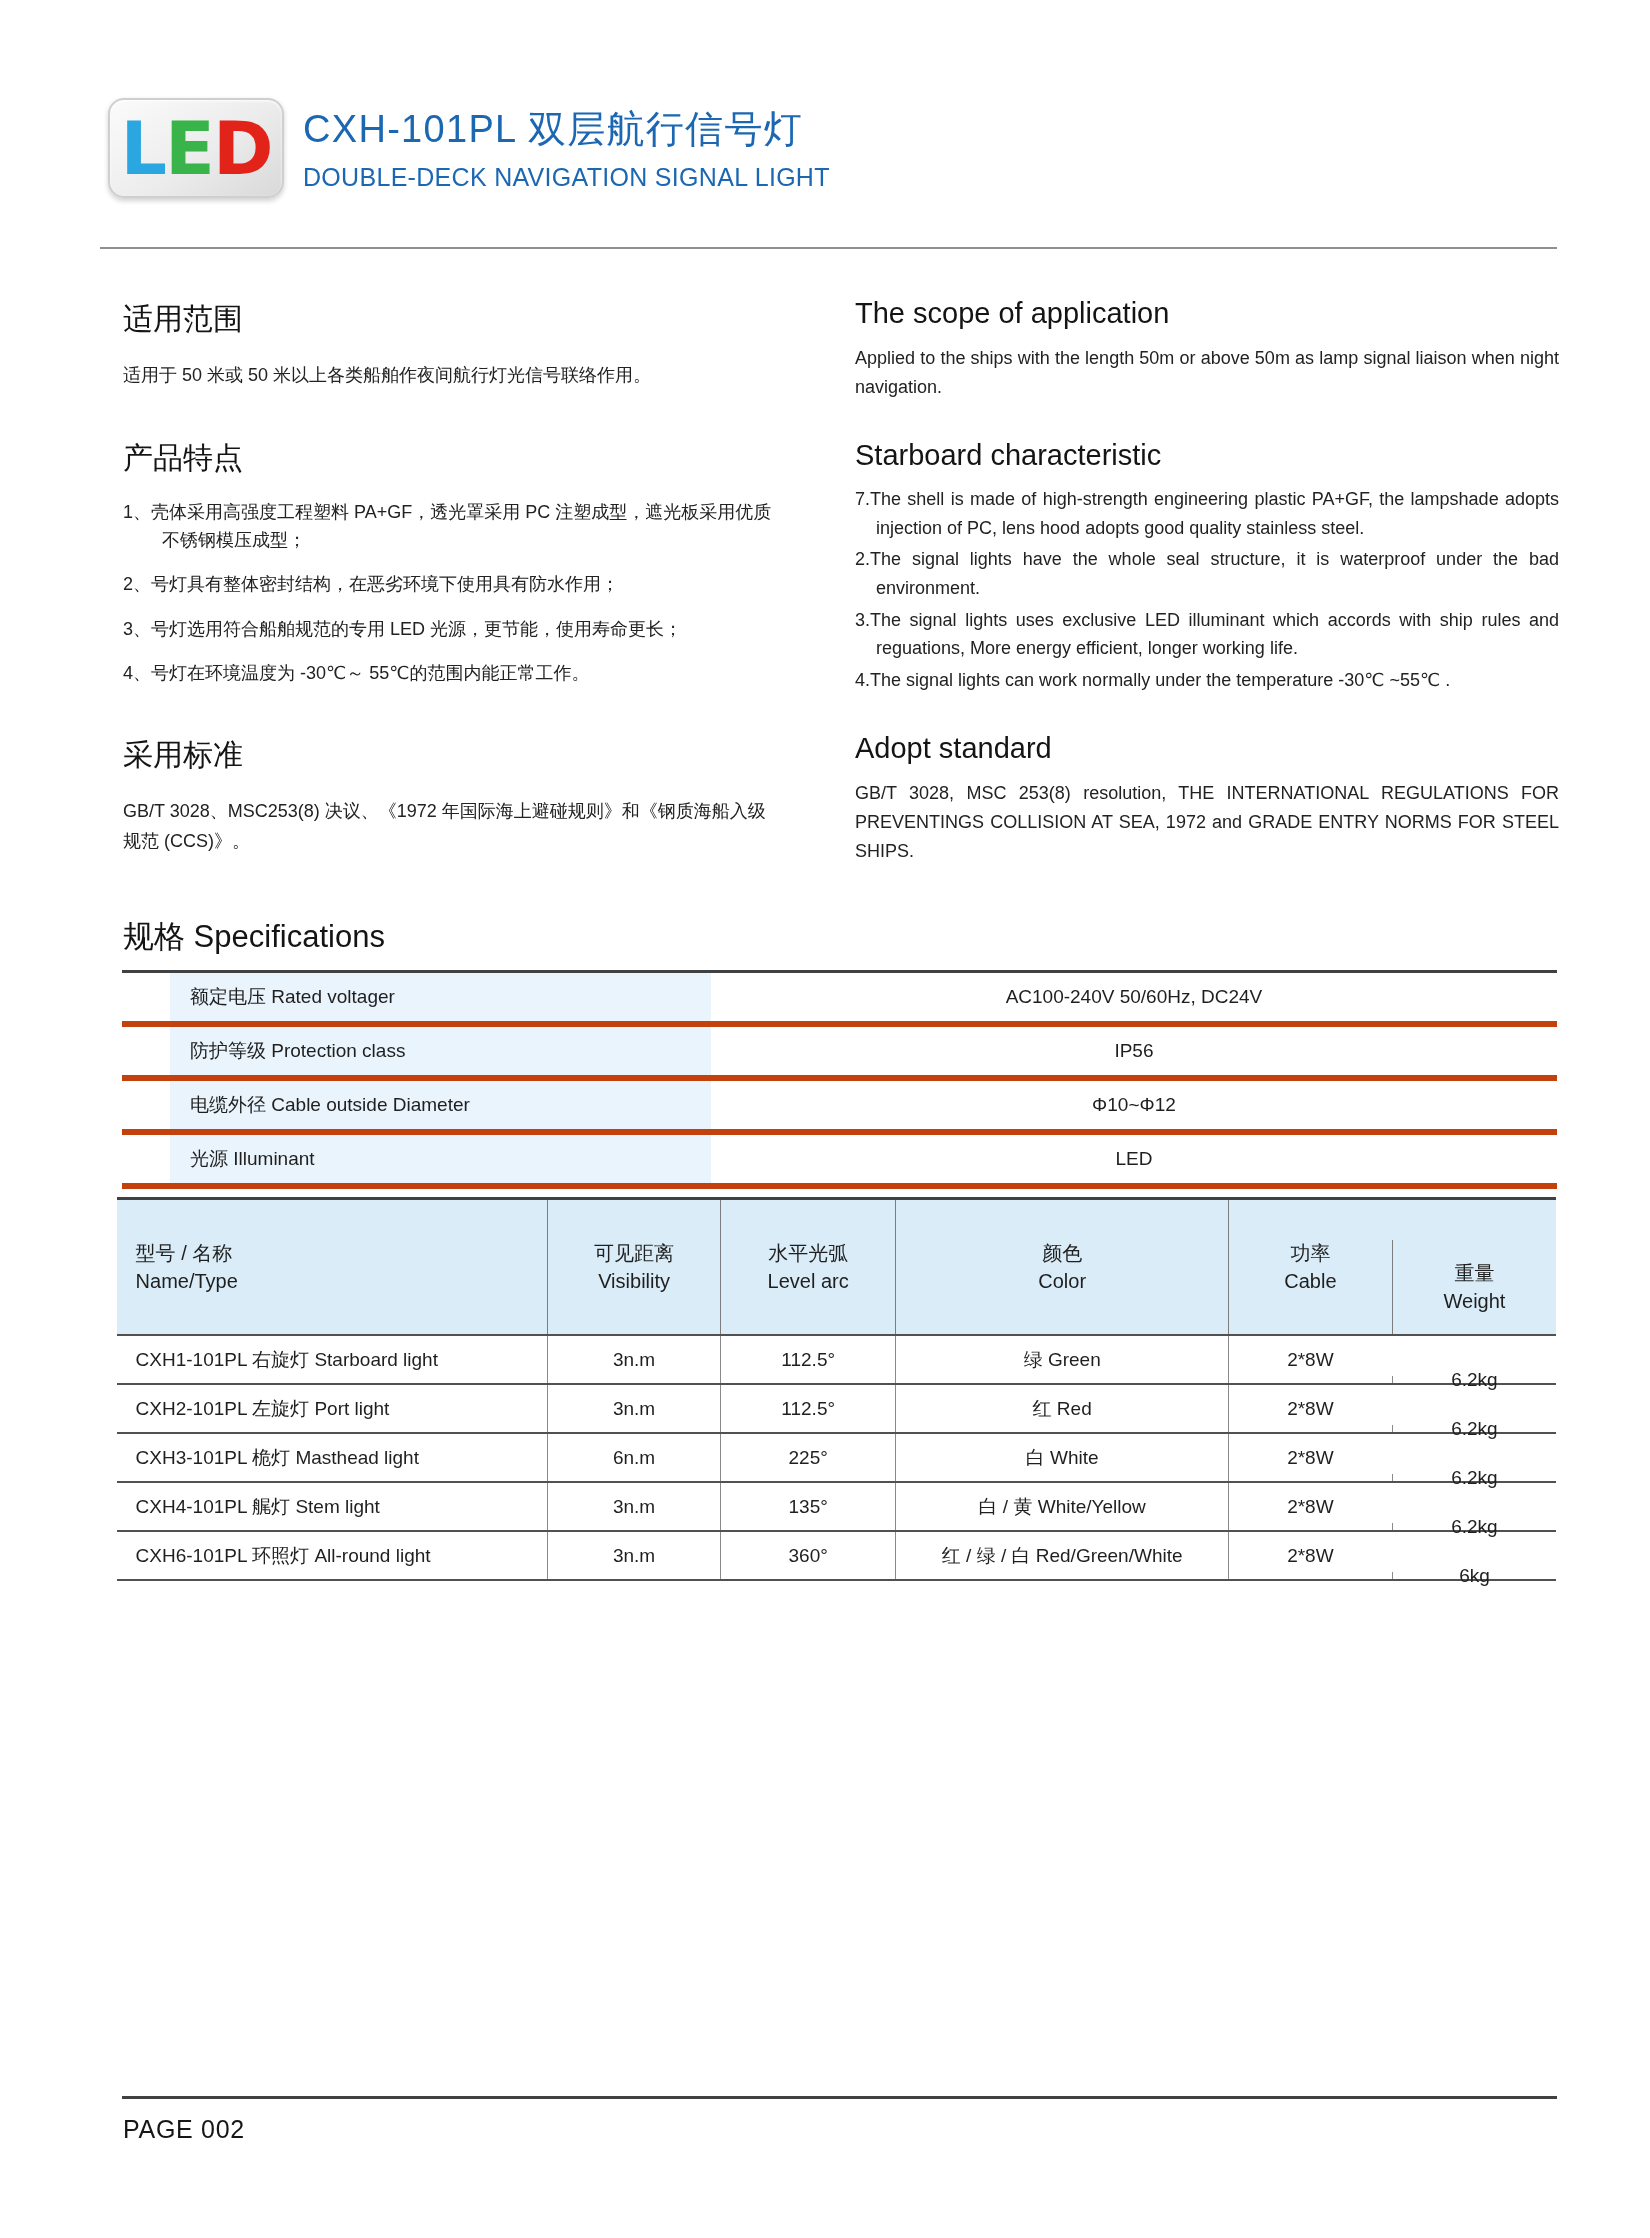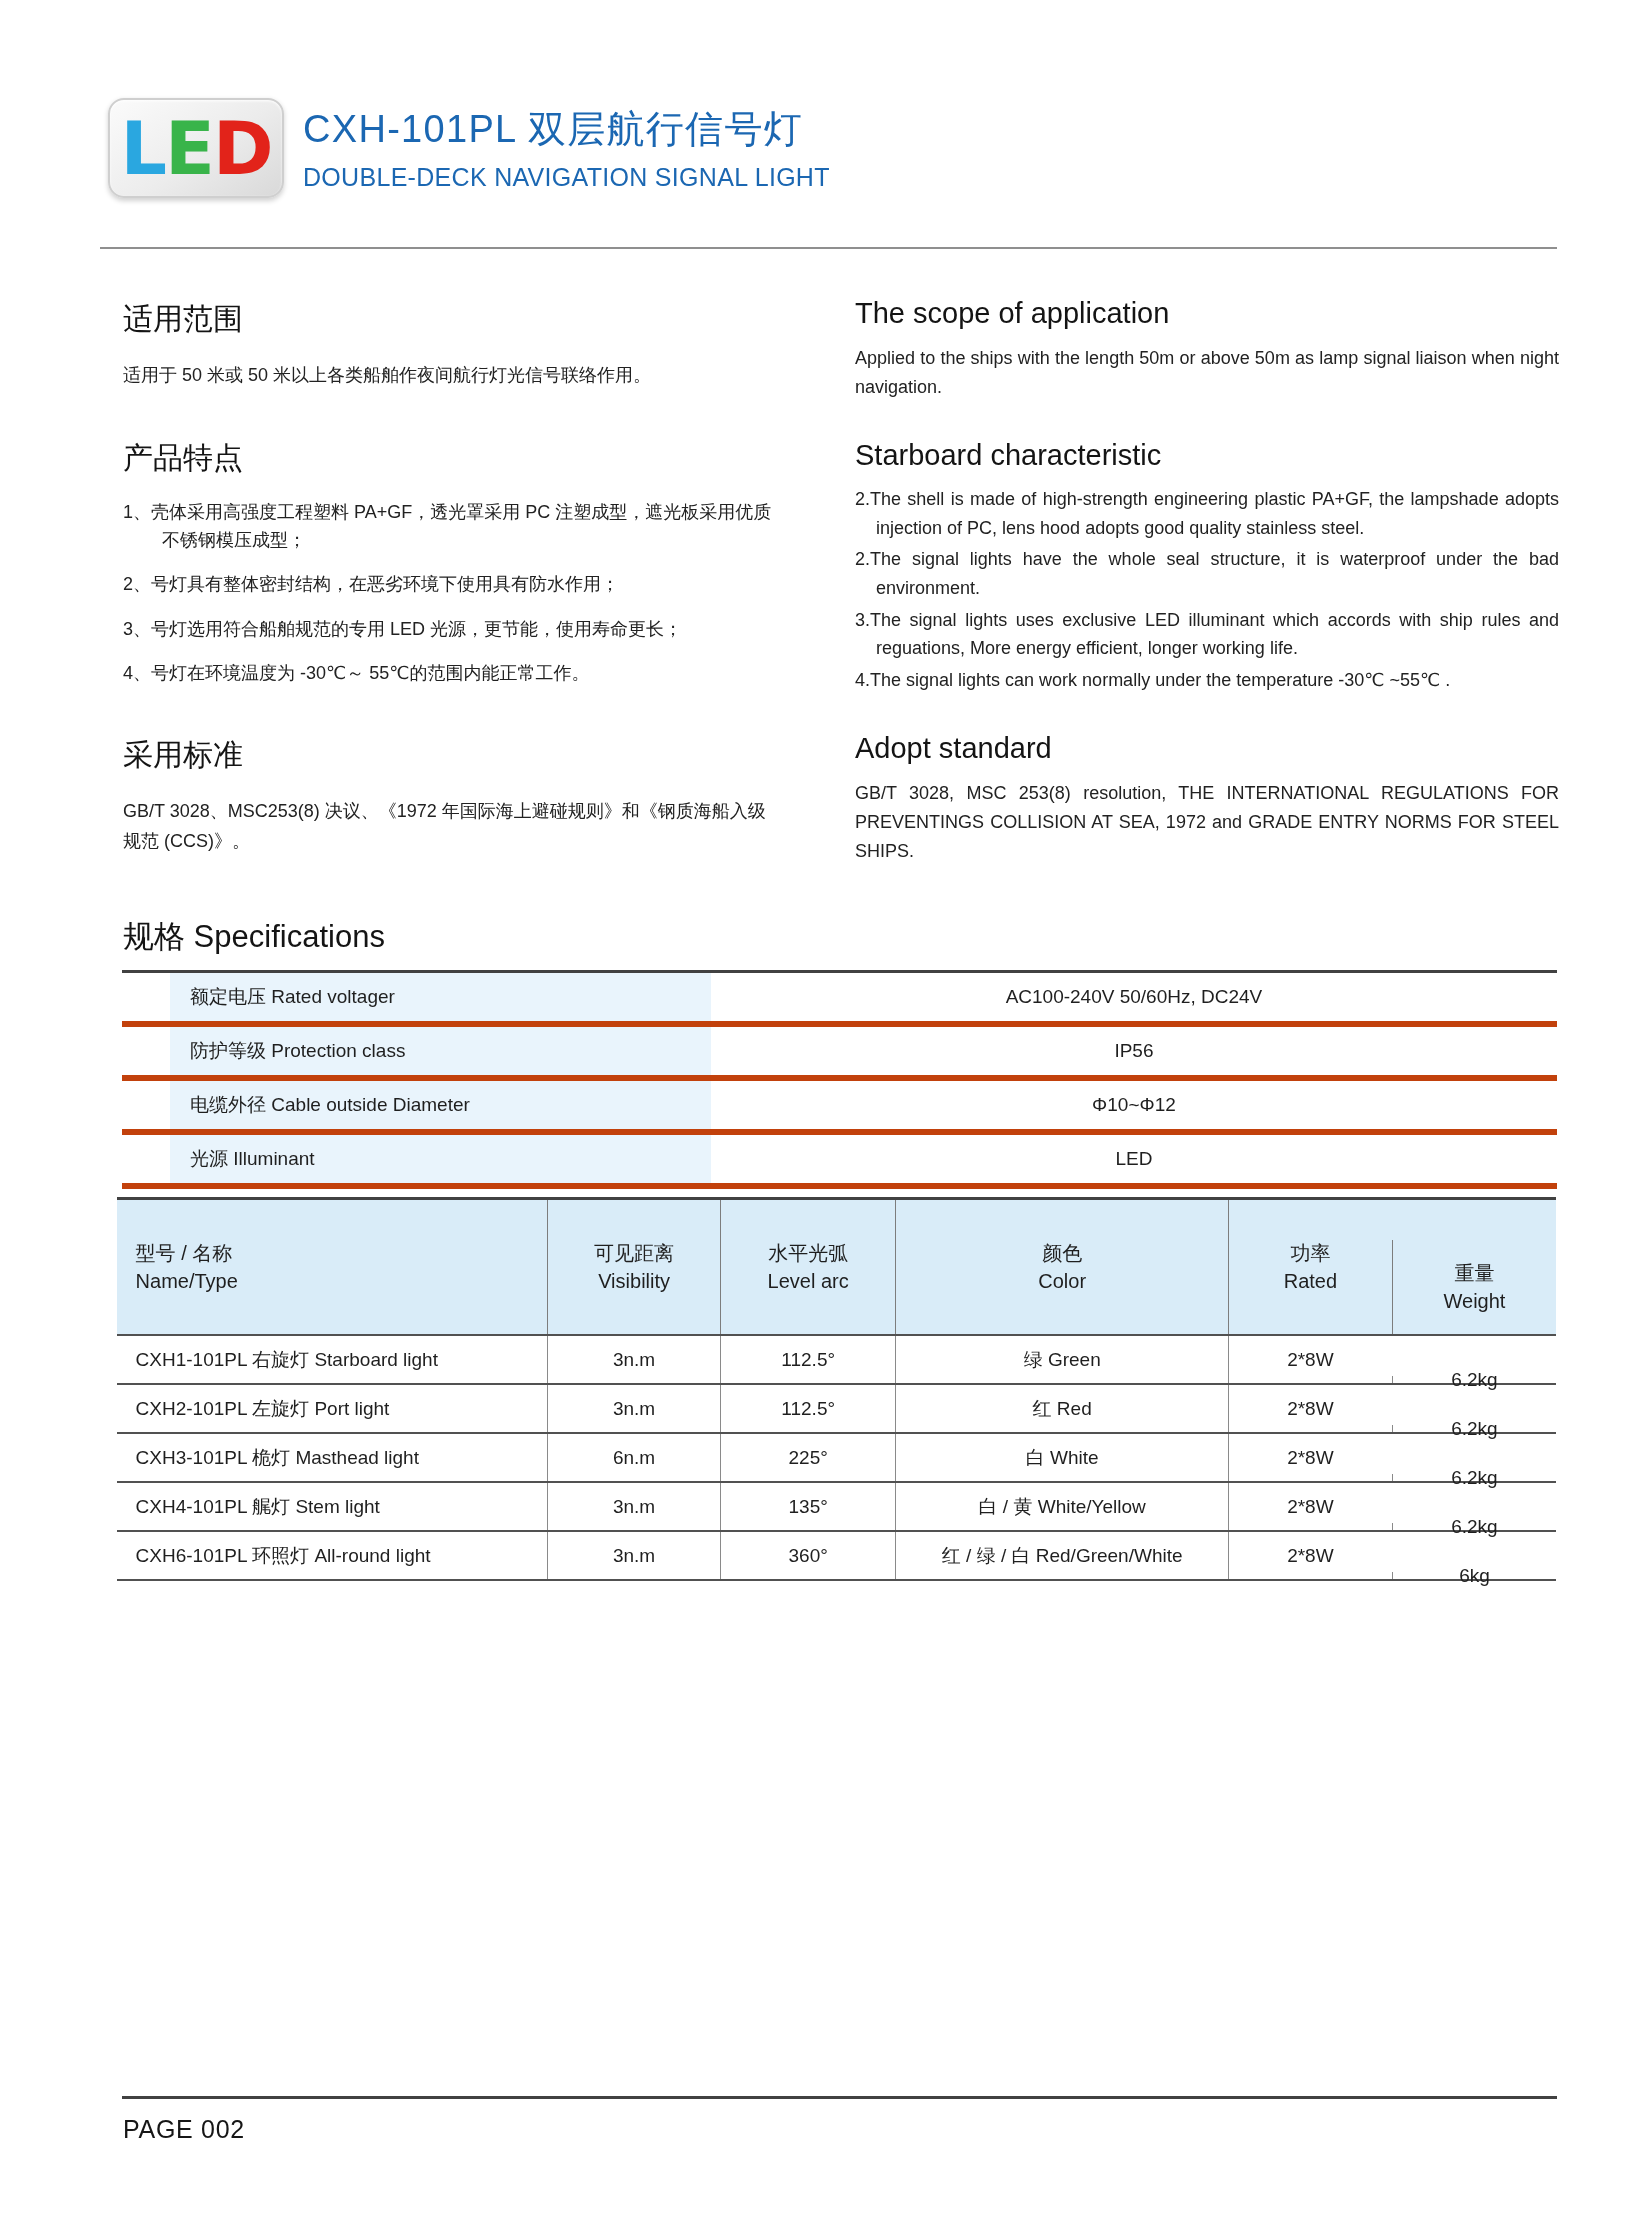--- a/index.html
+++ b/index.html
@@ -109,21 +109,21 @@
     <div class="sec-heading-cn gap-lg">采用标准</div>
     <div class="sec-body">GB/T 3028、MSC253(8) 决议、《1972 年国际海上避碰规则》和《钢质海船入级规范 (CCS)》。</div>
   </div>
 
   <div class="col col-right">
     <div class="sec-heading-en">The scope of application</div>
     <div class="sec-body">Applied to the ships with the length 50m or above 50m as lamp signal liaison when night navigation.</div>
 
     <div class="sec-heading-en gap-md">Starboard characteristic</div>
     <div class="char-list">
-      <div class="char-item">2.The shell is made of high-strength engineering plastic PA+GF, the lampshade adopts injection of PC, lens hood adopts good quality stainless steel.</div>
+      <div class="char-item">7.The shell is made of high-strength engineering plastic PA+GF, the lampshade adopts injection of PC, lens hood adopts good quality stainless steel.</div>
       <div class="char-item">2.The signal lights have the whole seal structure, it is waterproof under the bad environment.</div>
       <div class="char-item">3.The signal lights uses exclusive LED illuminant which accords with ship rules and reguations, More energy efficient, longer working life.</div>
       <div class="char-item">4.The signal lights can work normally under the temperature -30℃ ~55℃ .</div>
     </div>
 
     <div class="sec-heading-en gap-md">Adopt standard</div>
     <div class="sec-body">GB/T 3028, MSC 253(8) resolution, THE INTERNATIONAL REGULATIONS FOR PREVENTINGS COLLISION AT SEA, 1972 and GRADE ENTRY NORMS FOR STEEL SHIPS.</div>
   </div>
 
   <div class="specs-heading">规格 Specifications</div>
@@ -160,21 +160,21 @@
       <div class="mt-hcell w-arc">
         <span>水平光弧</span>
         <span>Level arc</span>
       </div>
       <div class="mt-hcell w-color">
         <span>颜色</span>
         <span>Color</span>
       </div>
       <div class="mt-hcell w-pow">
         <span>功率</span>
-        <span>Rated</span>
+        <span>Cable</span>
       </div>
       <div class="mt-hcell w-wt">
         <span>重量</span>
         <span>Weight</span>
       </div>
     </div>
 
     <div class="mt-row">
       <div class="mt-cell first w-name">CXH1-101PL 右旋灯 Starboard light</div>
       <div class="mt-cell w-vis">3n.m</div>

